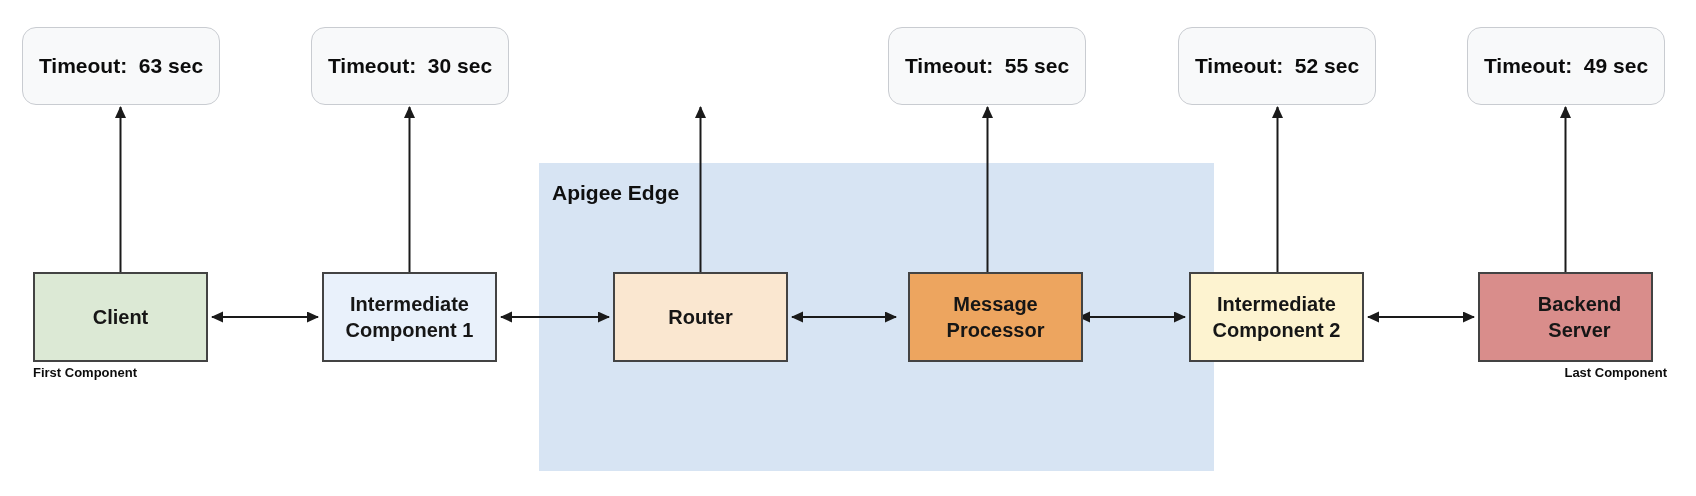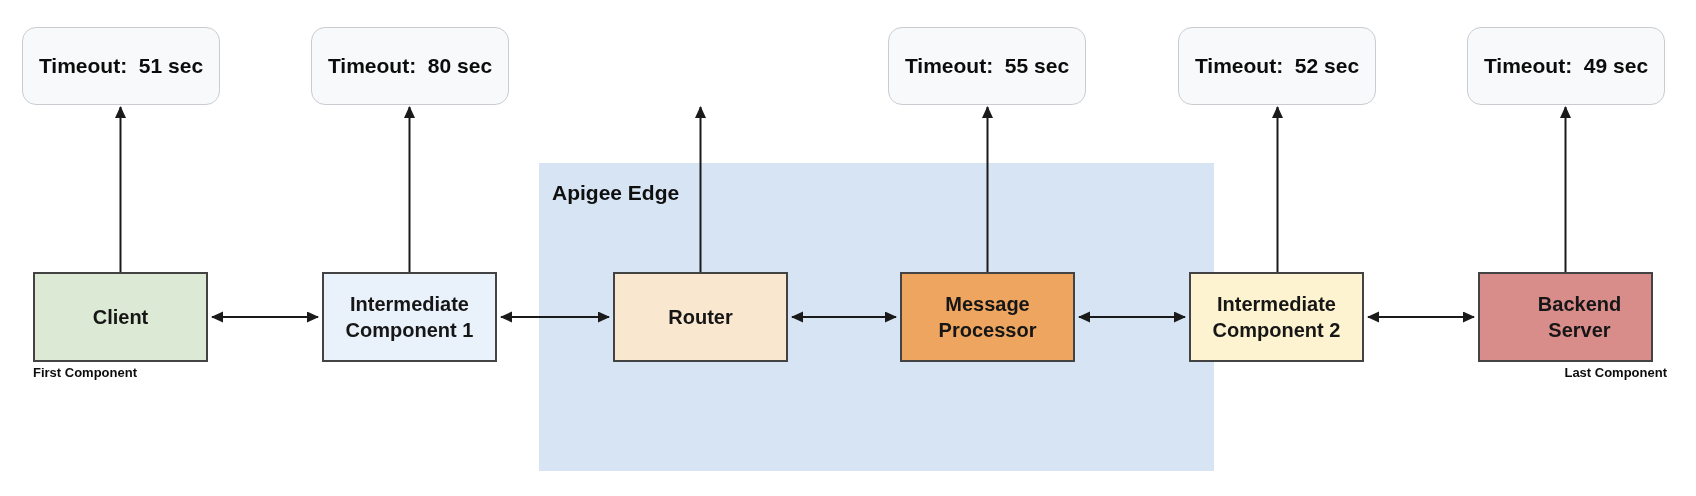--- a/index.html
+++ b/index.html
@@ -57,31 +57,31 @@
     <line x1="1277.5" y1="273" x2="1277.5" y2="107" stroke="#1a1a1a" stroke-width="2" marker-end="url(#ah)"></line>
     <line x1="1565.5" y1="273" x2="1565.5" y2="107" stroke="#1a1a1a" stroke-width="2" marker-end="url(#ah)"></line>
 
     <line x1="212" y1="317" x2="318" y2="317" stroke="#1a1a1a" stroke-width="2" marker-start="url(#ah)" marker-end="url(#ah)"></line>
     <line x1="501" y1="317" x2="609" y2="317" stroke="#1a1a1a" stroke-width="2" marker-start="url(#ah)" marker-end="url(#ah)"></line>
     <line x1="792" y1="317" x2="896" y2="317" stroke="#1a1a1a" stroke-width="2" marker-start="url(#ah)" marker-end="url(#ah)"></line>
     <line x1="1079" y1="317" x2="1185" y2="317" stroke="#1a1a1a" stroke-width="2" marker-start="url(#ah)" marker-end="url(#ah)"></line>
     <line x1="1368" y1="317" x2="1474" y2="317" stroke="#1a1a1a" stroke-width="2" marker-start="url(#ah)" marker-end="url(#ah)"></line>
   </svg>
 
-  <div class="callout t0">Timeout:  51 sec</div>
-  <div class="callout t1">Timeout:  80 sec</div>
+  <div class="callout t0">Timeout:  63 sec</div>
+  <div class="callout t1">Timeout:  30 sec</div>
   <div class="callout t3">Timeout:  55 sec</div>
   <div class="callout t4">Timeout:  52 sec</div>
   <div class="callout t5">Timeout:  49 sec</div>
 
   <div class="node n0" style="background-color: rgb(220, 233, 213);">Client</div>
   <div class="node n1" style="background-color: rgb(233, 241, 251);">Intermediate
 Component 1</div>
   <div class="node n2" style="background-color: rgb(250, 231, 208);">Router</div>
-  <div class="node n3" style="background-color: rgb(237, 165, 95);">Message
+  <div class="node n3" style="background-color: rgb(237, 165, 95); margin-left: 8px;">Message
 Processor</div>
   <div class="node n4" style="background-color: rgb(253, 243, 208);">Intermediate
 Component 2</div>
   <div class="node n5" style="background-color: rgb(217, 141, 139); padding-left: 28px;">Backend
 Server</div>
 
   <div class="caption cap-first">First Component</div>
   <div class="caption cap-last">Last Component</div>
 
 </div>

